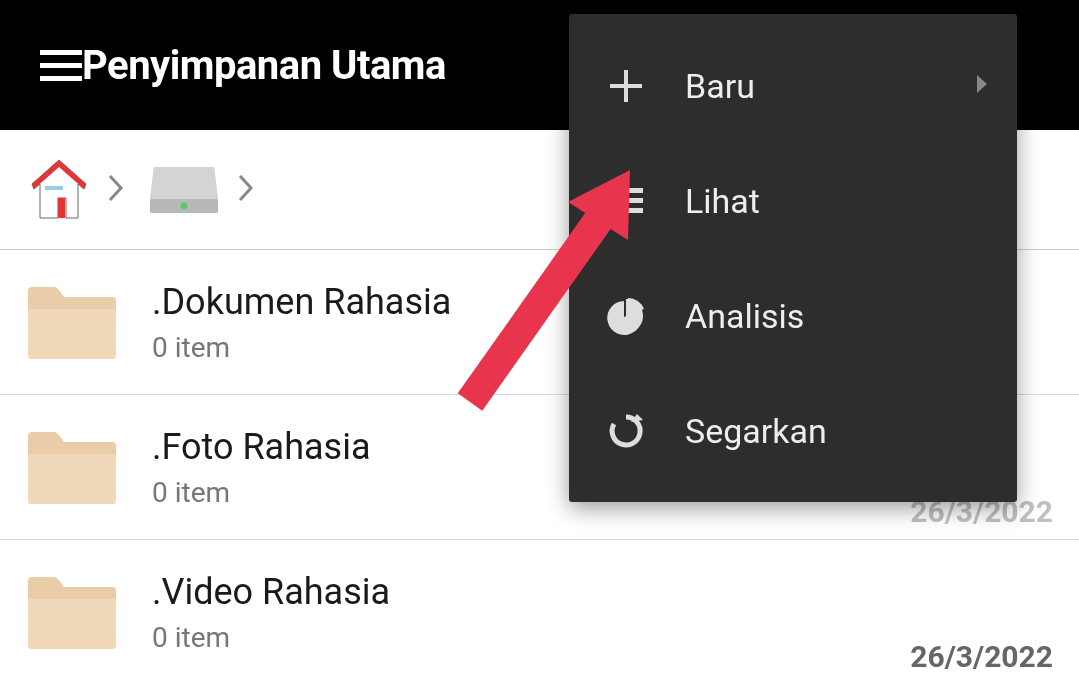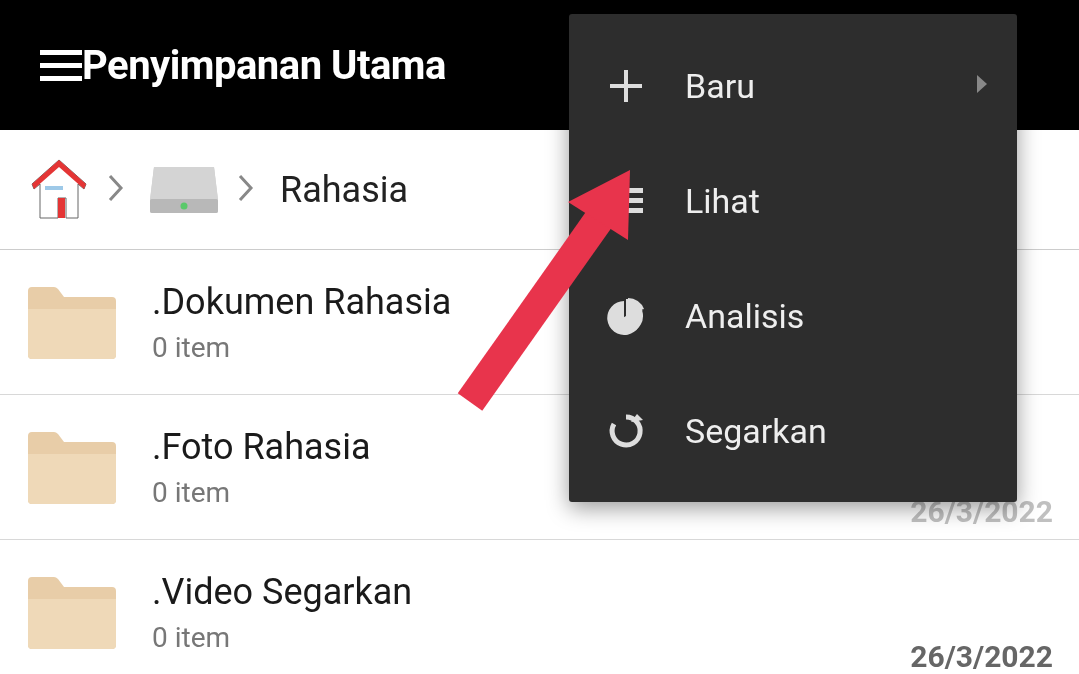--- a/index.html
+++ b/index.html
@@ -123,21 +123,20 @@
       <path d="M6,2 L66,2 L70,34 L2,34 Z" fill="#d4d4d4"></path>
       <rect x="2" y="34" width="68" height="14" rx="2" fill="#b8b8b8"></rect>
       <circle cx="36" cy="41" r="3.5" fill="#5ac96a"></circle>
     </svg>
   </span>
   <span class="chevron">
     <svg width="16" height="28" viewBox="0 0 16 28">
         <polyline points="2,2 13,14 2,26" fill="none" stroke="#888" stroke-width="3"></polyline>
       </svg>
   </span>
-  <span class="current-path">Rahasia</span>
 </div>
 
 <div class="file-list">
 
   <div class="file-item">
     <span class="folder-icon">
       <svg viewBox="0 0 92 78" width="92" height="78">
         <path d="M2,12 L2,72 Q2,76 6,76 L86,76 Q90,76 90,72 L90,18 Q90,14 86,14 L38,14 L32,6 Q30,4 28,4 L6,4 Q2,4 2,8 Z" fill="#e8cda8"></path>
         <path d="M2,26 L90,26 L90,72 Q90,76 86,76 L6,76 Q2,76 2,72 Z" fill="#efd9b8"></path>
       </svg>
@@ -163,21 +162,21 @@
   </div>
 
   <div class="file-item">
     <span class="folder-icon">
       <svg viewBox="0 0 92 78" width="92" height="78">
         <path d="M2,12 L2,72 Q2,76 6,76 L86,76 Q90,76 90,72 L90,18 Q90,14 86,14 L38,14 L32,6 Q30,4 28,4 L6,4 Q2,4 2,8 Z" fill="#e8cda8"></path>
         <path d="M2,26 L90,26 L90,72 Q90,76 86,76 L6,76 Q2,76 2,72 Z" fill="#efd9b8"></path>
       </svg>
     </span>
     <div class="file-info">
-      <div class="file-name">.Video Segarkan</div>
+      <div class="file-name">.Video Rahasia</div>
       <div class="file-meta">0 item</div>
     </div>
     <div class="file-date">26/3/2022</div>
   </div>
 
 </div>
 
 <div class="menu">
   <div class="menu-item">
     <span class="menu-icon">

